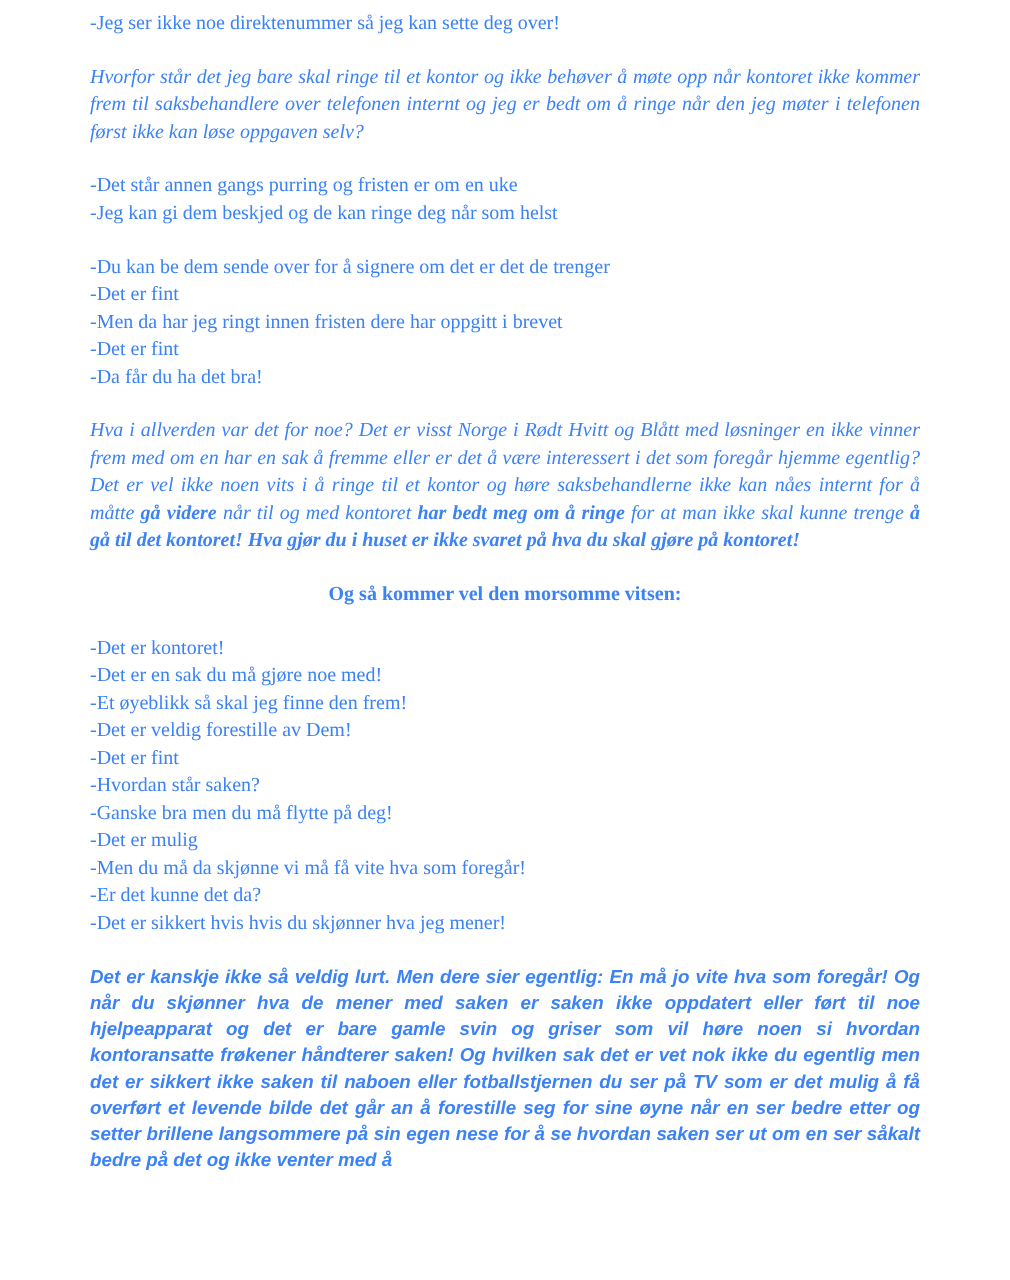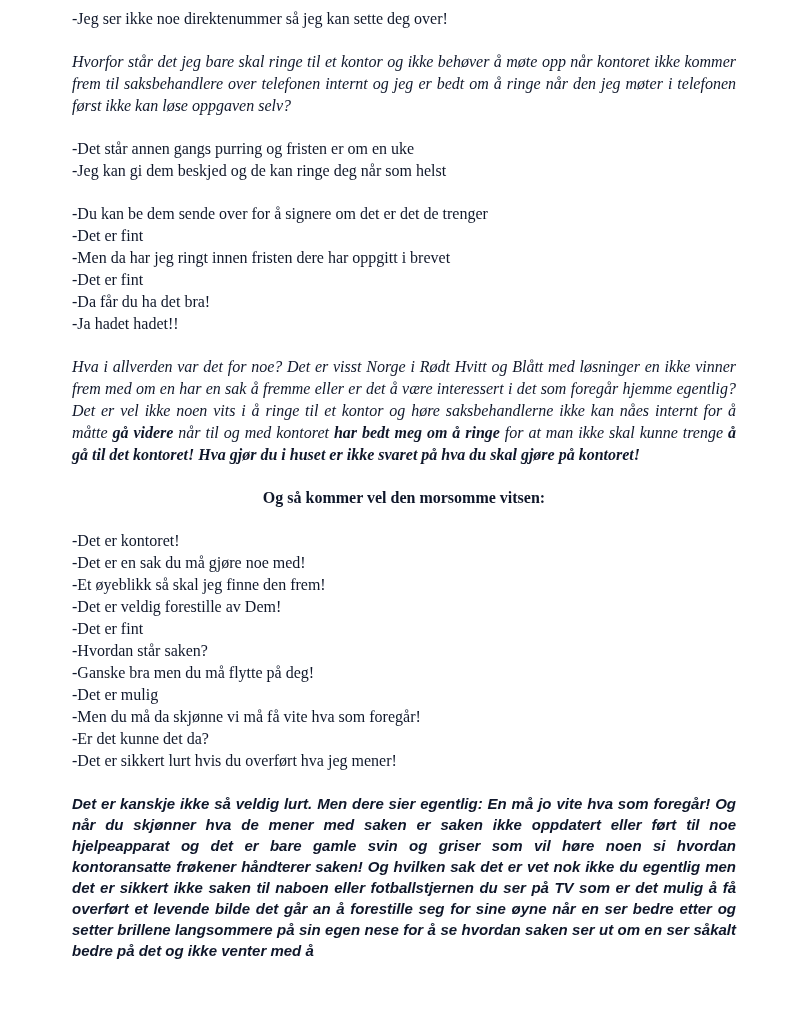--- a/index.html
+++ b/index.html
@@ -8,21 +8,21 @@
     padding: 0;
     background: #ffffff;
   }
   .page {
     position: relative;
     width: 808px;
     height: 988px;
     box-sizing: border-box;
     padding: 8px 72px 0 72px;
     background: #ffffff;
-    color: #0f172a;
+    color: #3b82f6;
     overflow: hidden;
     font-family: "Liberation Serif", serif;
     font-size: 16px;
   }
   .block {
     margin: 0 0 21px 0;
   }
   .dialogue-line {
     line-height: 22px;
     text-align: left;
@@ -67,36 +67,35 @@
     <div class="dialogue-line">-Jeg kan gi dem beskjed og de kan ringe deg når som helst</div>
   </div>
 
 
   <div class="block">
     <div class="dialogue-line">-Du kan be dem sende over for å signere om det er det de trenger</div>
     <div class="dialogue-line">-Det er fint</div>
     <div class="dialogue-line">-Men da har jeg ringt innen fristen dere har oppgitt i brevet</div>
     <div class="dialogue-line">-Det er fint</div>
     <div class="dialogue-line">-Da får du ha det bra!</div>
-    <div class="dialogue-line">-Ja hadet hadet!!</div>
   </div>
 
   <p class="block monologue"><span>Hva i allverden var det for noe? Det er visst Norge i Rødt Hvitt og Blått med løsninger en ikke vinner frem med om en har en sak å fremme eller er det å være interessert i det som foregår hjemme egentlig? Det er vel ikke noen vits i å ringe til et kontor og høre saksbehandlerne ikke kan nåes internt for å måtte </span><span class="bold-seg">gå videre</span><span> når til og med kontoret </span><span class="bold-seg">har bedt meg om å ringe</span><span> for at man ikke skal kunne trenge </span><span class="bold-seg">å gå til det kontoret! Hva gjør du i huset er ikke svaret på hva du skal gjøre på kontoret!</span></p>
 
   <div class="block section-heading">Og så kommer vel den morsomme vitsen:</div>
 
   <div class="block">
     <div class="dialogue-line">-Det er kontoret!</div>
     <div class="dialogue-line">-Det er en sak du må gjøre noe med!</div>
     <div class="dialogue-line">-Et øyeblikk så skal jeg finne den frem!</div>
     <div class="dialogue-line">-Det er veldig forestille av Dem!</div>
     <div class="dialogue-line">-Det er fint</div>
     <div class="dialogue-line">-Hvordan står saken?</div>
     <div class="dialogue-line">-Ganske bra men du må flytte på deg!</div>
     <div class="dialogue-line">-Det er mulig</div>
     <div class="dialogue-line">-Men du må da skjønne vi må få vite hva som foregår!</div>
     <div class="dialogue-line">-Er det kunne det da?</div>
-    <div class="dialogue-line">-Det er sikkert lurt hvis du overført hva jeg mener!</div>
+    <div class="dialogue-line">-Det er sikkert hvis hvis du skjønner hva jeg mener!</div>
   </div>
 
   <p class="sans-monologue">Det er kanskje ikke så veldig lurt. Men dere sier egentlig: En må jo vite hva som foregår! Og når du skjønner hva de mener med saken er saken ikke oppdatert eller ført til noe hjelpeapparat og det er bare gamle svin og griser som vil høre noen si hvordan kontoransatte frøkener håndterer saken! Og hvilken sak det er vet nok ikke du egentlig men det er sikkert ikke saken til naboen eller fotballstjernen du ser på TV som er det mulig å få overført et levende bilde det går an å forestille seg for sine øyne når en ser bedre etter og setter brillene langsommere på sin egen nese for å se hvordan saken ser ut om en ser såkalt bedre på det og ikke venter med å</p>
 
 </div>
 
 </body></html>

